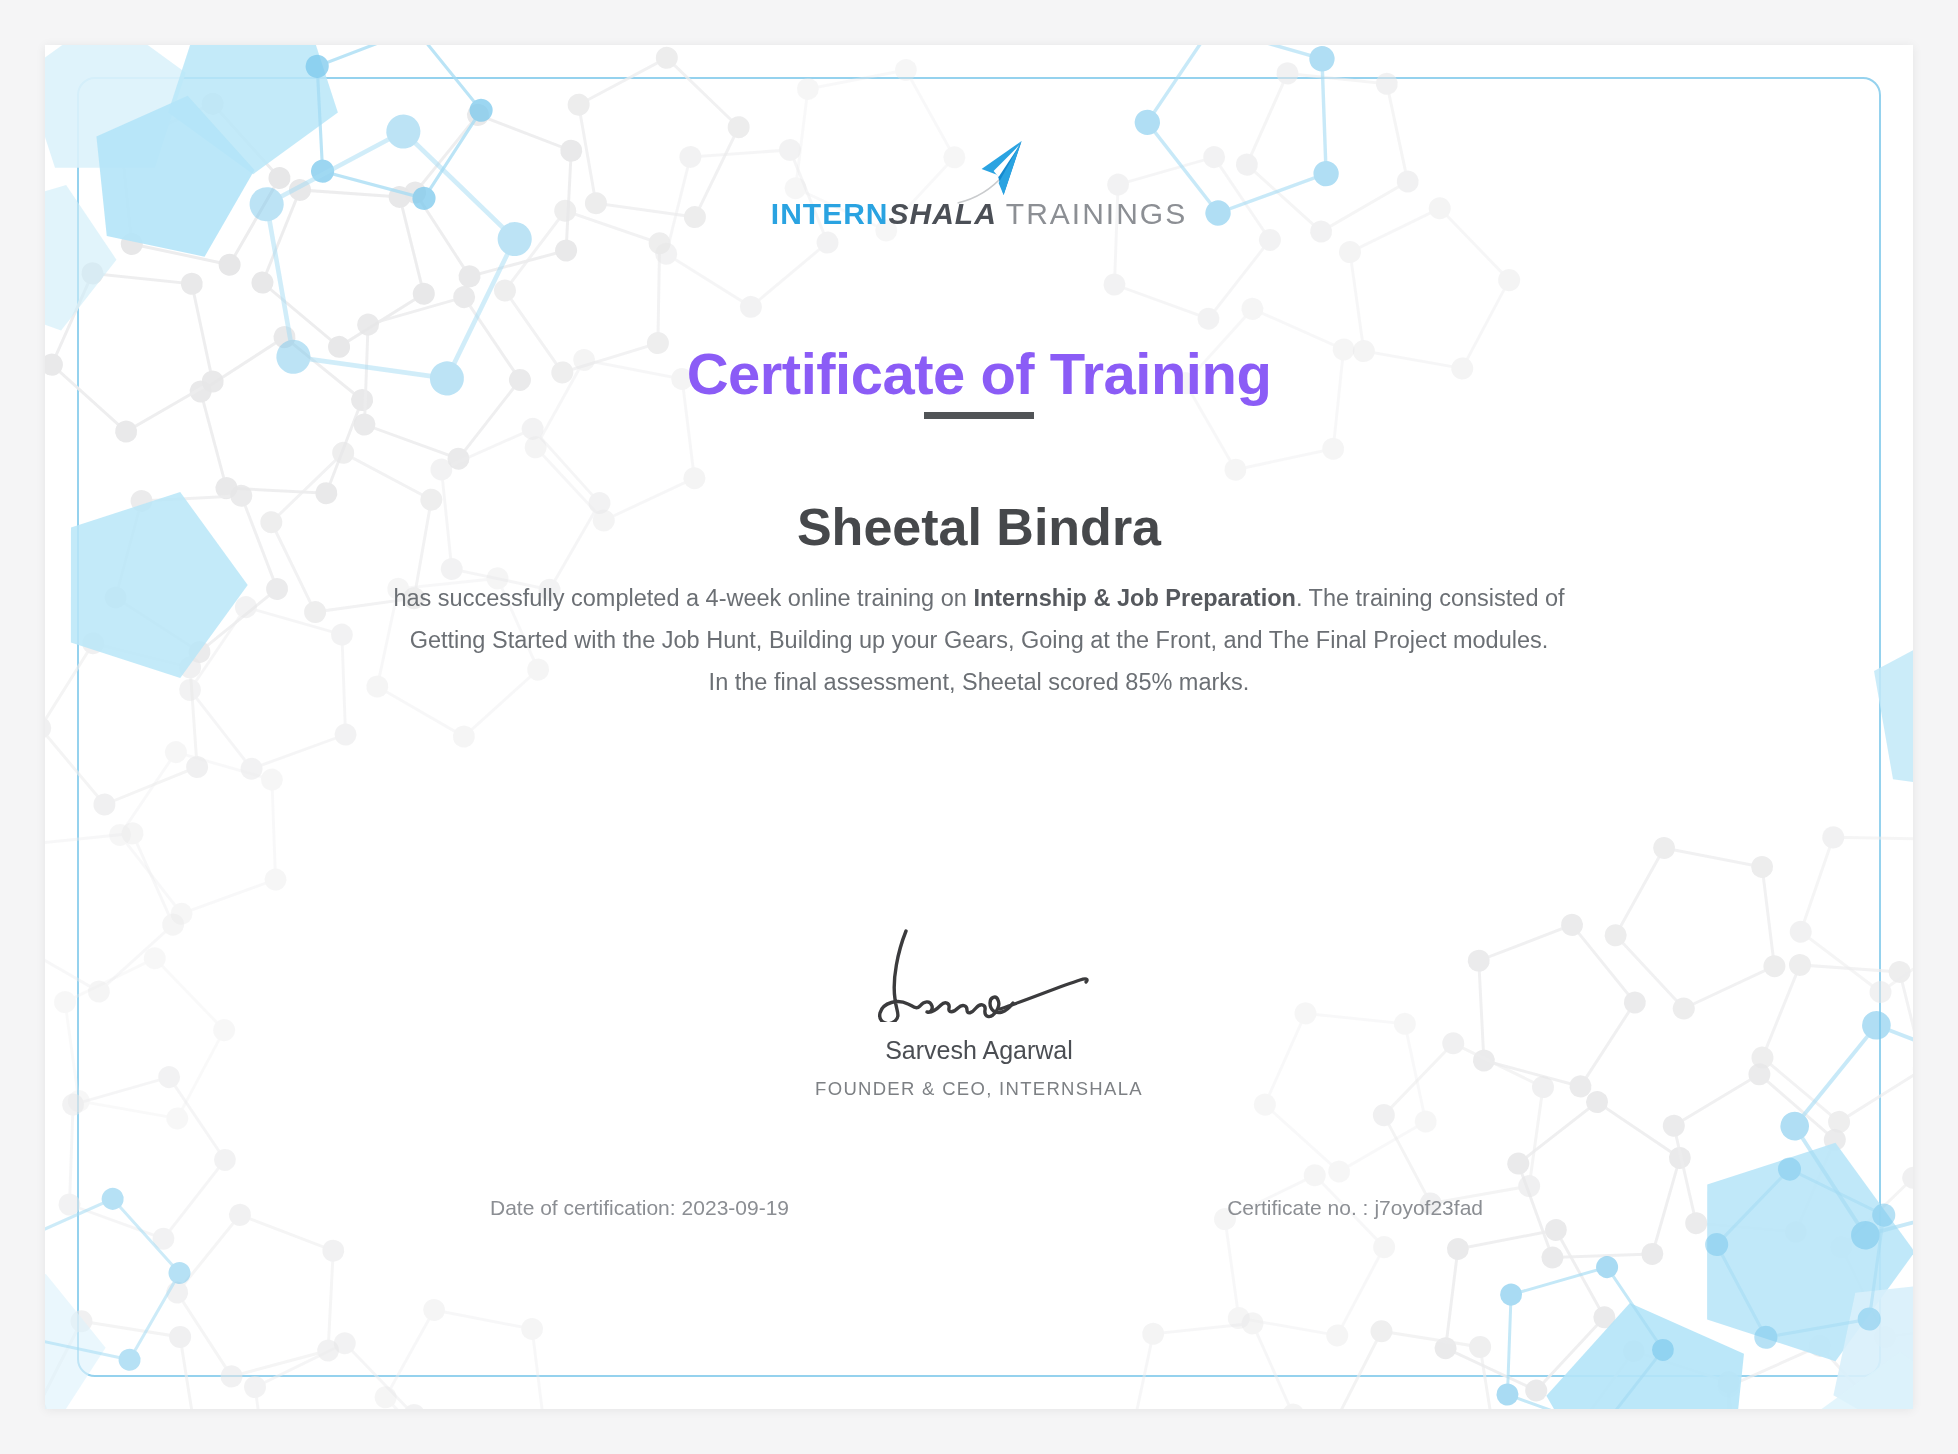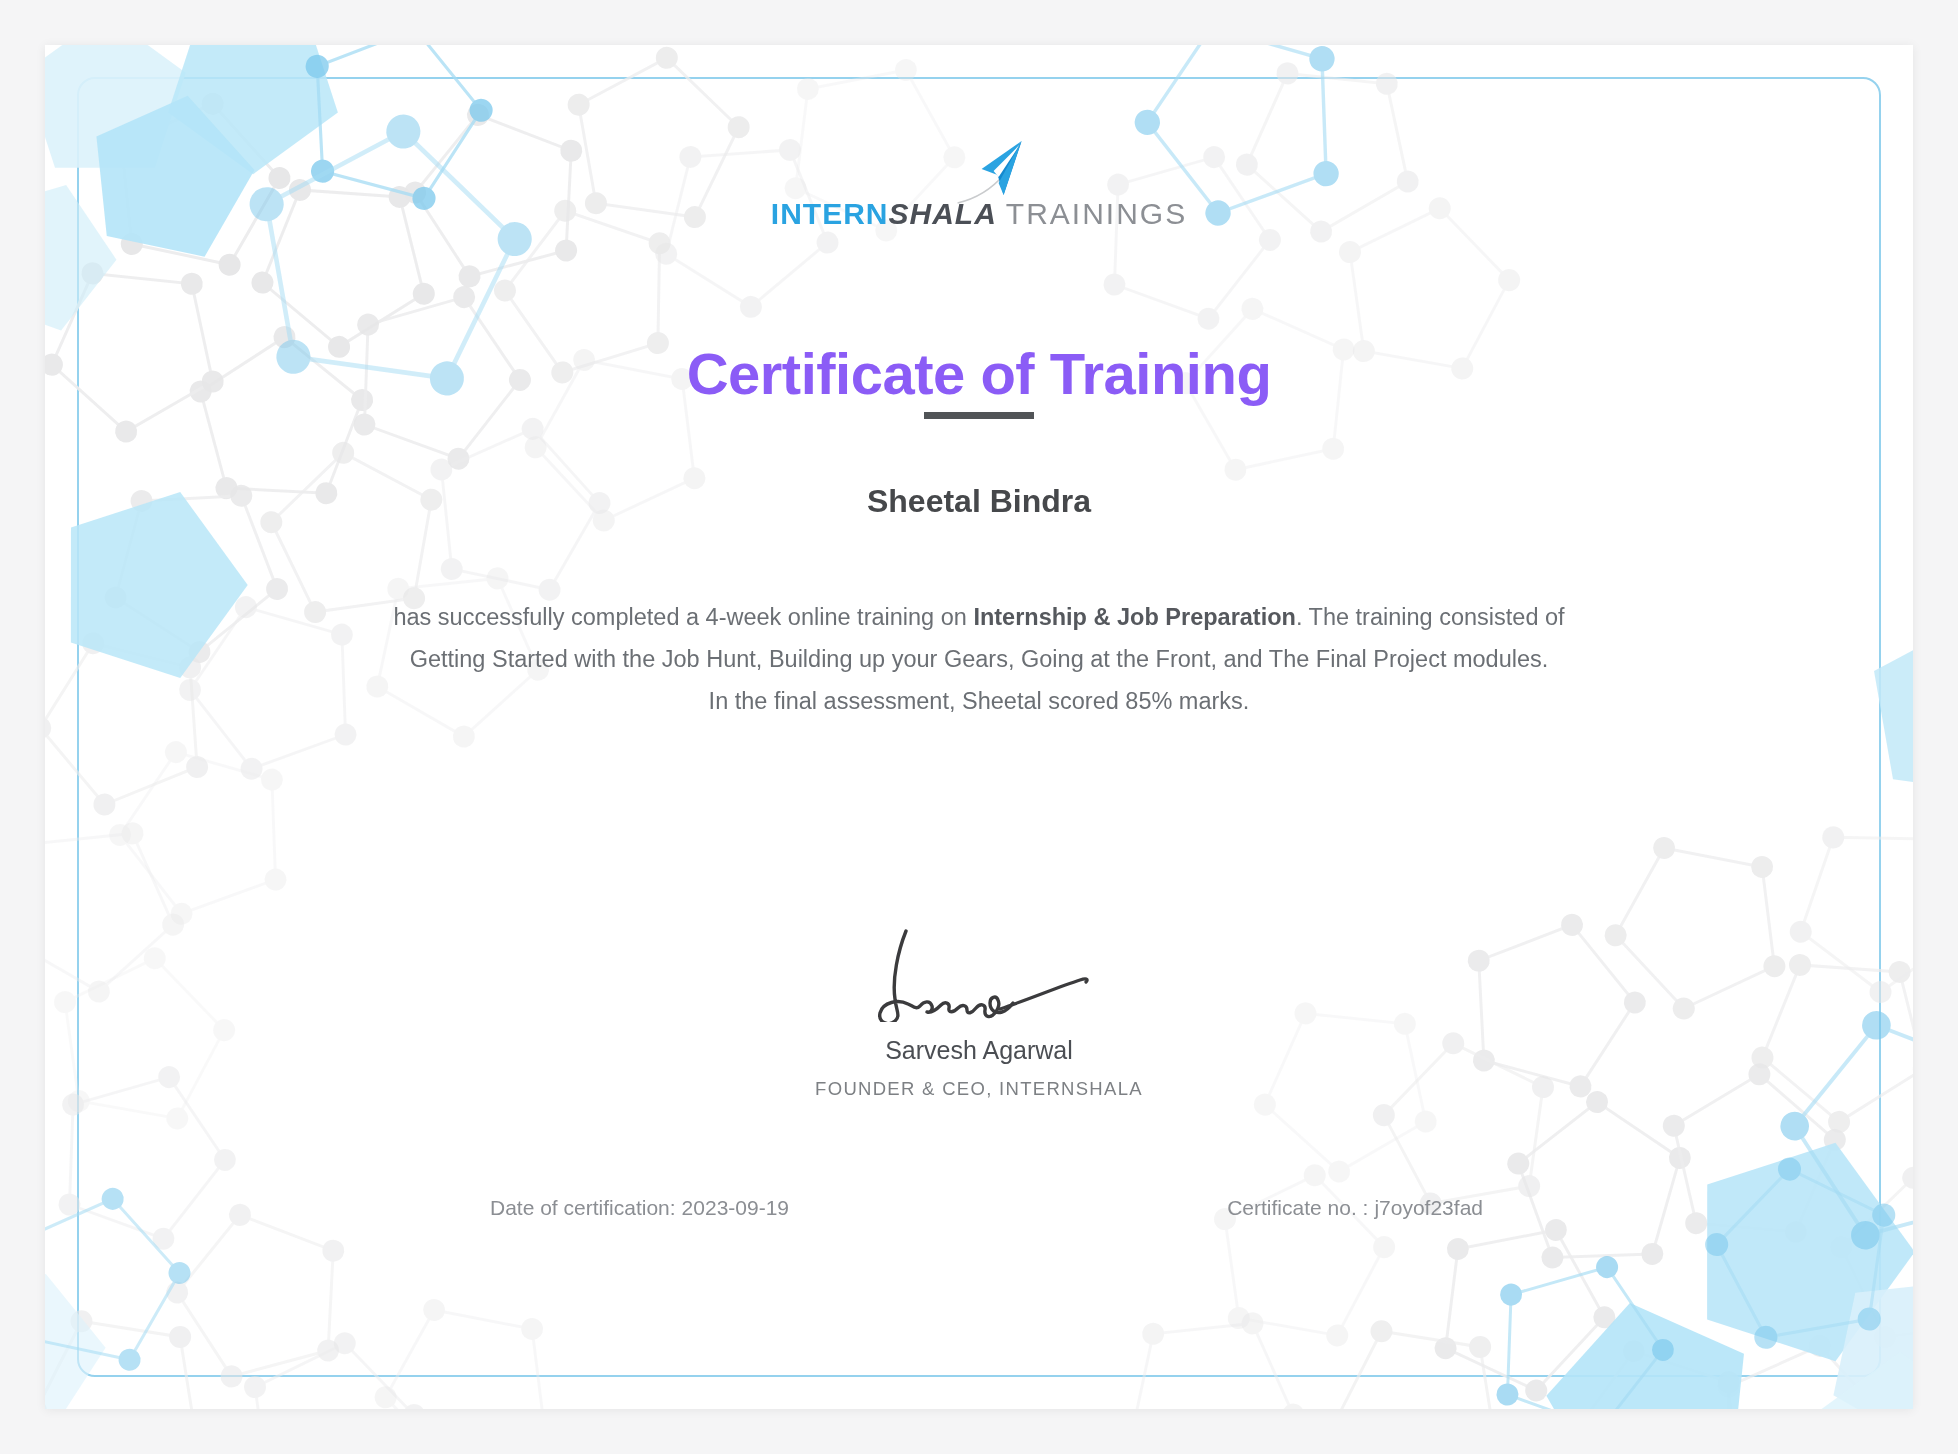--- a/index.html
+++ b/index.html
@@ -16,23 +16,23 @@
   .logo-inner{position:relative;display:inline-block;}
   .plane-svg{position:absolute;left:50%;top:-60px;transform:translateX(-54%);}
   .logo-text{font-size:30px;font-weight:bold;letter-spacing:1px;white-space:nowrap;}
   .l-intern{color:#2aa3e1;}
   .l-shala{color:#4b4f56;font-style:italic;}
   .l-trainings{color:#8c8f94;font-weight:normal;margin-left:9px;letter-spacing:2px;}
 
   .title{top:258px;font-size:58px;line-height:64px;font-weight:bold;color:#8b5cf6;letter-spacing:-0.5px;}
   .divider{top:360px;}
   .divider i{display:inline-block;width:110px;height:7px;background:#515457;}
-  .name{top:438px;font-size:32px;font-weight:bold;color:#46484b;}
+  .name{top:452px;font-size:52px;font-weight:bold;color:#46484b;}
 
-  .para{top:551px;margin:0;font-size:23.5px;line-height:42px;color:#6b6f74;}
+  .para{top:532px;margin:0;font-size:23.5px;line-height:42px;color:#6b6f74;}
   .para strong{color:#55585d;}
 
   .signature{top:882px;}
   .signer-name{top:991px;font-size:25px;color:#4b4e53;}
   .signer-title{top:1033px;font-size:18.5px;letter-spacing:1.3px;color:#7d8084;}
 
   .footer-row{top:1151px;height:30px;font-size:21px;color:#8b8e93;}
   .f-date{position:absolute;left:445px;}
   .f-cert{position:absolute;right:430px;}
   .f-val{margin-left:6px;}

